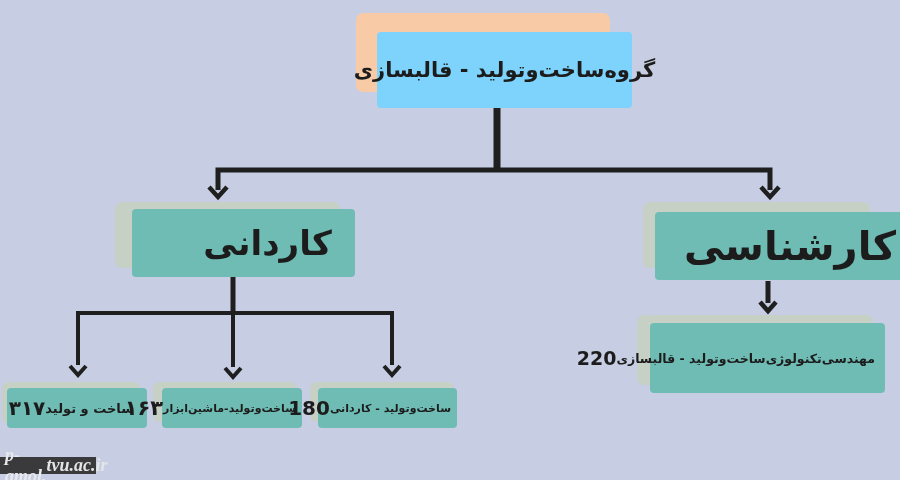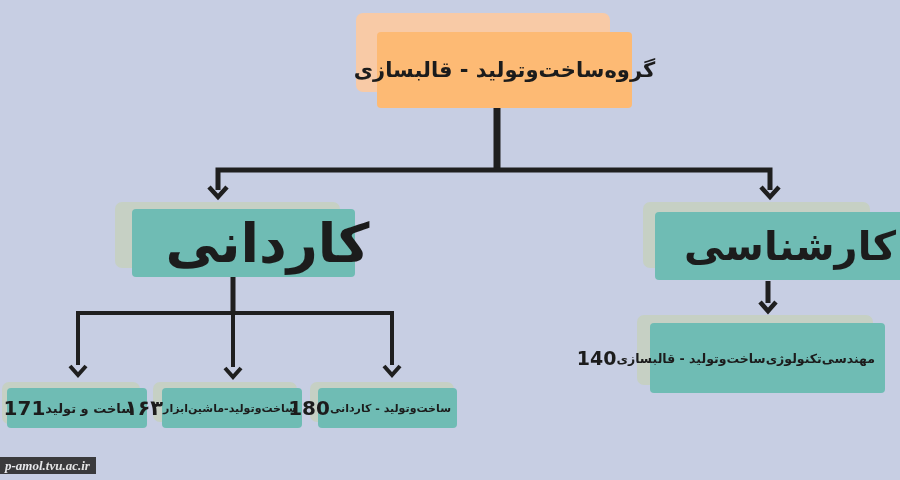--- a/index.html
+++ b/index.html
@@ -39,29 +39,29 @@
     z-index: 2;
     display: flex;
     align-items: center;
     justify-content: center;
     background: #6fbcb4;
     border-radius: 4px;
     direction: rtl;
     white-space: nowrap;
     font-weight: bold;
   }
-  .node.orange { background: #fdba74; }
+  .node.orange { background: #7dd3fc; }
 
   
   .root-shadow   { left: 356px; top: 13px;  width: 254px; height: 79px; }
   .root-node     { left: 377px; top: 32px;  width: 255px; height: 76px; font-size: 21px; }
 
   
   .kardani-shadow    { left: 115px; top: 202px; width: 225px; height: 66px; }
-  .kardani-node      { left: 132px; top: 209px; width: 223px; height: 68px; font-size: 54px; padding-left: 48px; }
+  .kardani-node      { left: 132px; top: 209px; width: 223px; height: 68px; font-size: 34px; padding-left: 48px; }
   .karshenasi-shadow { left: 643px; top: 202px; width: 227px; height: 66px; }
   .karshenasi-node   { left: 655px; top: 212px; width: 270px; height: 68px; font-size: 40px; }
 
   
   .sub1-shadow { left: 2px;   top: 382px; width: 138px; height: 42px; }
   .sub1-node   { left: 7px;   top: 388px; width: 140px; height: 40px; justify-content: space-between; padding: 0 13px; }
   .sub2-shadow { left: 153px; top: 382px; width: 144px; height: 40px; }
   .sub2-node   { left: 162px; top: 388px; width: 140px; height: 40px; justify-content: space-between; padding: 0 6px; }
   .sub3-shadow { left: 310px; top: 382px; width: 144px; height: 40px; }
   .sub3-node   { left: 318px; top: 388px; width: 139px; height: 40px; justify-content: space-between; padding: 0 6px; }
@@ -81,21 +81,21 @@
     left: 0; top: 457px;
     width: 96px; height: 17px;
     background: #3a3a3c;
     z-index: 3;
     display: flex;
     align-items: center;
     padding-left: 5px;
     font-family: "Liberation Serif", serif;
     font-style: italic;
     font-weight: bold;
-    font-size: 13px;
+    font-size: 18px;
   }
   .wm-prefix { color: #e8e9ec; }
   .wm-suffix { color: #e5e5e5; }
 </style>
 </head>
 <body>
 
 <div class="stage">
 
   <svg class="connectors" width="900" height="480" viewBox="0 0 900 480">
@@ -128,39 +128,39 @@
   </div>
 
   <div class="shadow karshenasi-shadow"></div>
   <div class="node karshenasi-node">
     <span class="node-label">کارشناسی</span>
   </div>
 
   <div class="shadow sub1-shadow"></div>
   <div class="node sub1-node">
     <span class="p-label">ساخت و تولید</span>
-    <span class="p-code">171</span>
+    <span class="p-code">۳۱۷</span>
   </div>
 
   <div class="shadow sub2-shadow"></div>
   <div class="node sub2-node">
     <span class="p-label">ساخت‌وتولید-ماشین‌ابزار</span>
     <span class="p-code">۱۶۳</span>
   </div>
 
   <div class="shadow sub3-shadow"></div>
   <div class="node sub3-node">
     <span class="p-label">ساخت‌وتولید - کاردانی</span>
     <span class="p-code">180</span>
   </div>
 
   <div class="shadow sub4-shadow"></div>
   <div class="node sub4-node">
     <span class="p-label">مهندسی‌تکنولوژی‌ساخت‌وتولید - قالبسازی</span>
-    <span class="p-code">140</span>
+    <span class="p-code">220</span>
   </div>
 
   <div class="watermark">
     <span class="wm-prefix">p-amol.</span>
       <span class="wm-suffix">tvu.ac.ir</span>
   </div>
 
 </div>
 
 </body></html>

